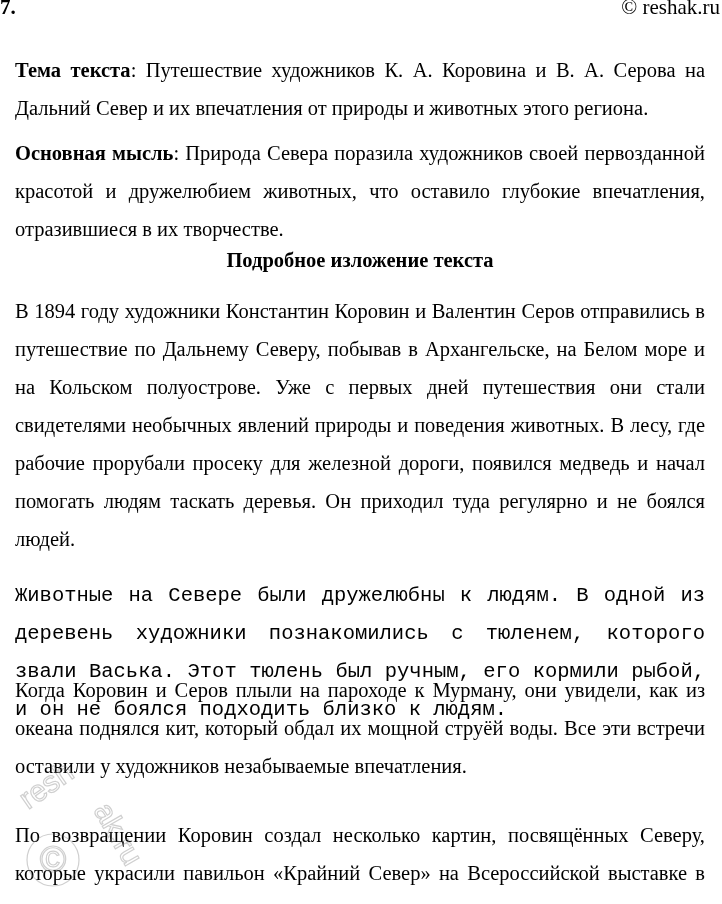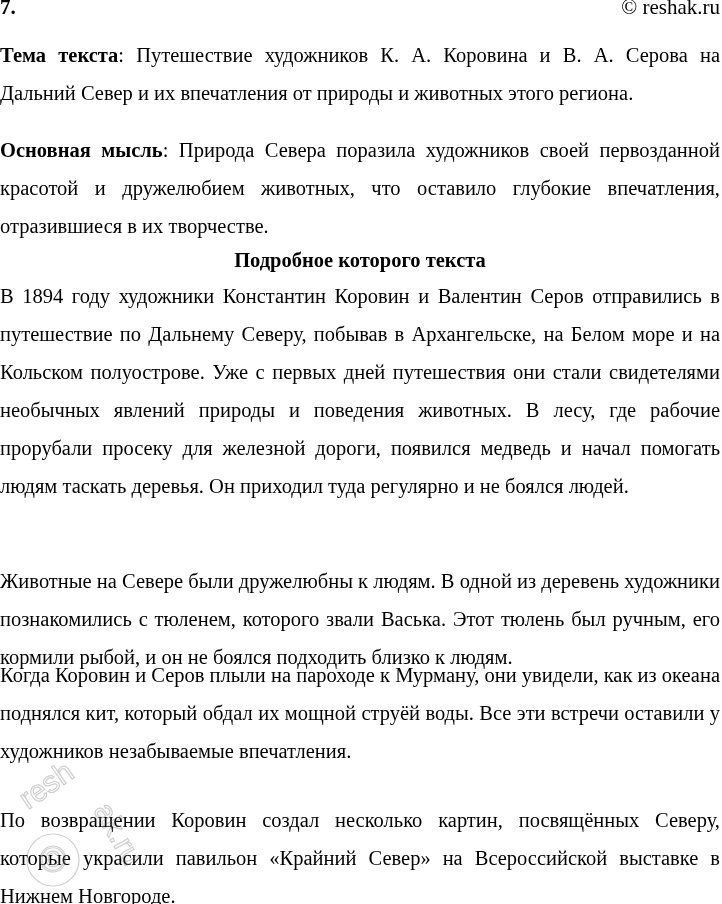--- a/index.html
+++ b/index.html
@@ -9,21 +9,21 @@
     color: #000;
     font-size: 20.5px;
   }
   .page { position: absolute; left: 0; top: 0; width: 722px; }
   .header-row {
     position: absolute; left: 0; top: -6px; width: 720px; height: 26px;
   }
   .task-num { position: absolute; left: 0; top: 0; font-weight: bold; font-size: 21px; line-height: 26px; }
   .copyright { position: absolute; right: 0; top: 0; font-size: 21px; line-height: 26px; }
   .block { position: absolute; left: 0; width: 720px; line-height: 38px; text-align: justify; }
-  .block p { margin: 0; }
+  .block p { margin: 15px; }
   .b { font-weight: bold; }
   .heading { text-align: center; font-weight: bold; }
   .watermark {
     position: absolute; left: 8px; top: 760px; width: 150px; height: 140px;
     pointer-events: none; opacity: 0.35;
   }
 </style>
 </head>
 <body>
 
@@ -31,31 +31,31 @@
 
   <div class="header-row">
     <span class="task-num">7.</span>
     <span class="copyright">© reshak.ru</span>
   </div>
 
   <div class="block" style="top:36px;">
     <p><span class="b">Тема текста</span><span>: Путешествие художников К. А. Коровина и В. А. Серова на Дальний Север и их впечатления от природы и животных этого региона.</span></p>
   </div>
 
-  <div class="block" style="top:131px;">
+  <div class="block" style="top:119px;">
     <p><span class="b">Основная мысль</span><span>: Природа Севера поразила художников своей первозданной красотой и дружелюбием животных, что оставило глубокие впечатления, отразившиеся в их творчестве.</span></p>
   </div>
 
-  <div class="block heading" style="top:241px;">Подробное которого текста</div>
+  <div class="block heading" style="top:241px;">Подробное изложение текста</div>
 
   <div class="block" style="top:277px;">
     <p>В 1894 году художники Константин Коровин и Валентин Серов отправились в путешествие по Дальнему Северу, побывав в Архангельске, на Белом море и на Кольском полуострове. Уже с первых дней путешествия они стали свидетелями необычных явлений природы и поведения животных. В лесу, где рабочие прорубали просеку для железной дороги, появился медведь и начал помогать людям таскать деревья. Он приходил туда регулярно и не боялся людей.</p>
   </div>
 
-  <div class="block" style="top:562px;">
+  <div class="block" style="top:562px;font-family:Liberation Mono, monospace;">
     <p>Животные на Севере были дружелюбны к людям. В одной из деревень художники познакомились с тюленем, которого звали Васька. Этот тюлень был ручным, его кормили рыбой, и он не боялся подходить близко к людям.</p>
   </div>
 
   <div class="block" style="top:656px;">
     <p>Когда Коровин и Серов плыли на пароходе к Мурману, они увидели, как из океана поднялся кит, который обдал их мощной струёй воды. Все эти встречи оставили у художников незабываемые впечатления.</p>
   </div>
 
   <div class="block" style="top:801px;">
     <p>По возвращении Коровин создал несколько картин, посвящённых Северу, которые украсили павильон «Крайний Север» на Всероссийской выставке в Нижнем Новгороде.</p>
   </div>

